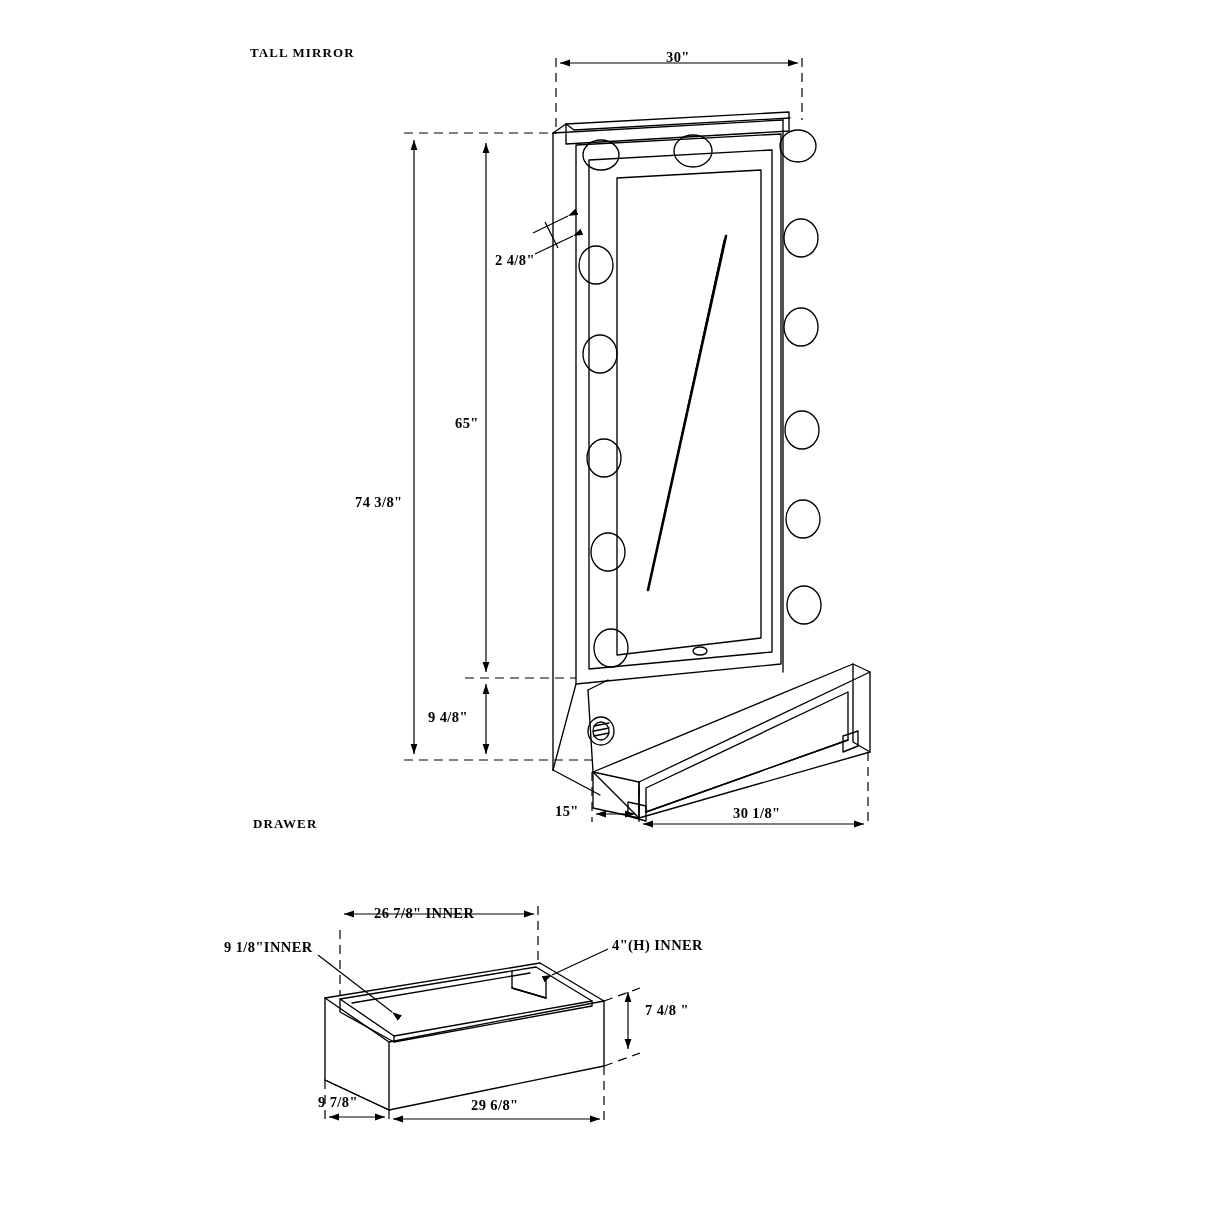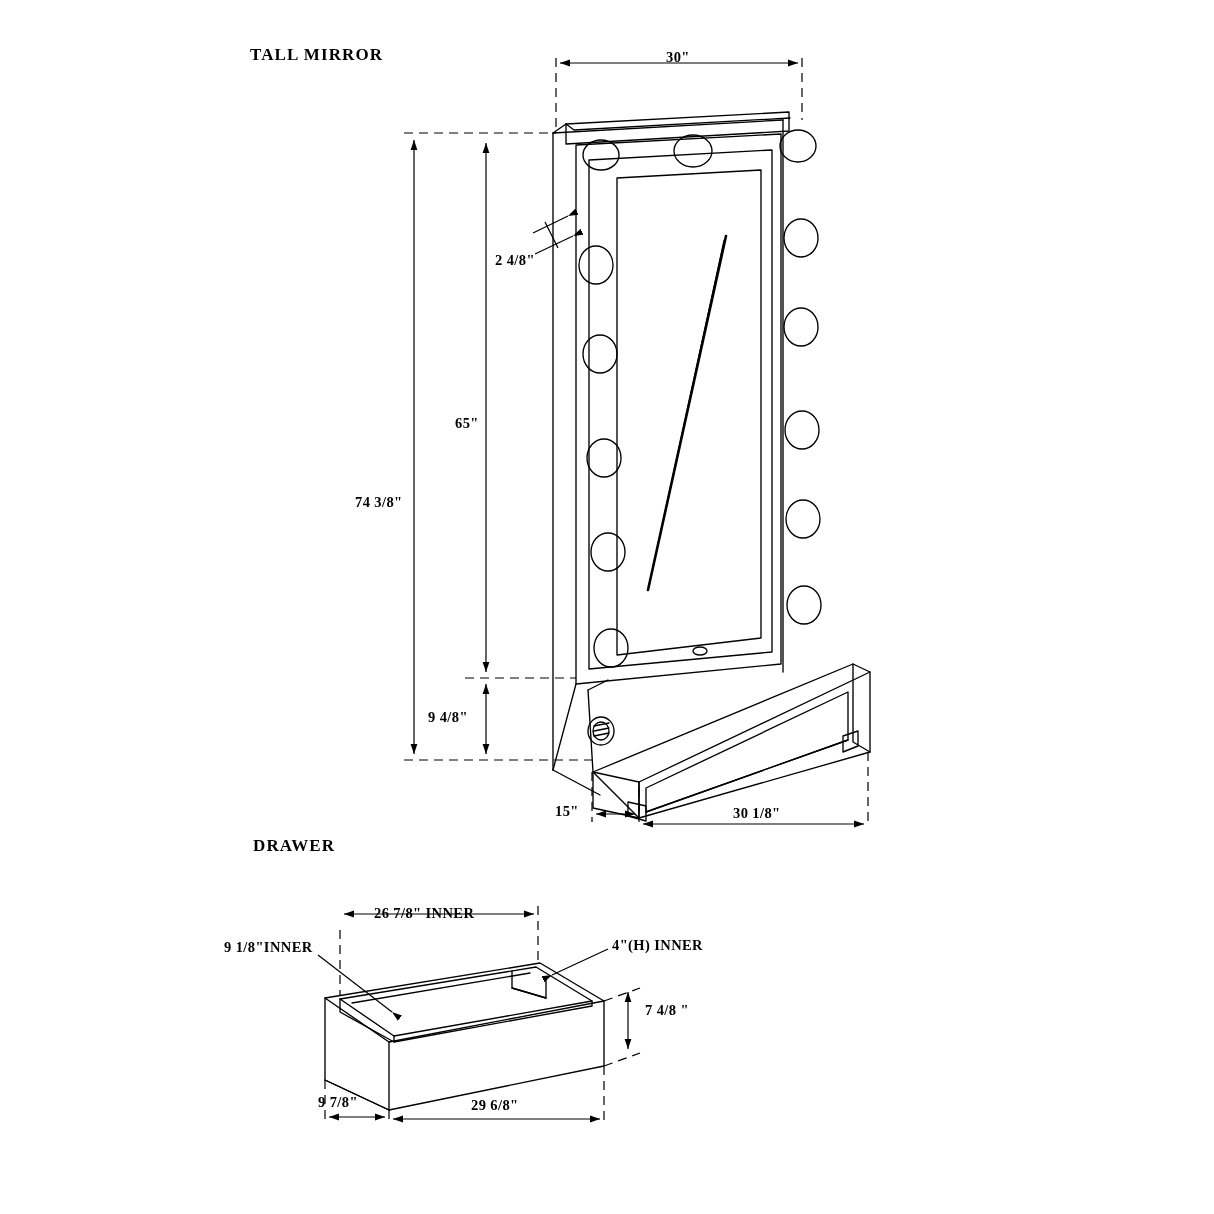--- a/index.html
+++ b/index.html
@@ -27,21 +27,21 @@
     height: 1214px;
   }
   .lbl {
     position: absolute;
     font-family: "Liberation Serif", serif;
     font-weight: bold;
     white-space: nowrap;
     letter-spacing: 0.4px;
   }
   .section-title {
-    font-size: 17px;
+    font-size: 13px;
     letter-spacing: 1.1px;
   }
   .dim {
     font-size: 14.5px;
   }
 </style>
 </head>
 <body>
 
 <div id="stage">
@@ -181,21 +181,21 @@
       <path d="M325 1080 L325 1125" stroke-dasharray="9 6"></path>
       <path d="M389 1110 L389 1125" stroke-dasharray="9 6"></path>
       <path d="M604 1066 L604 1125" stroke-dasharray="9 6"></path>
       <path d="M329 1117 L385 1117" marker-start="url(#arrR)" marker-end="url(#arrL)"></path>
       <path d="M393 1119 L600 1119" marker-start="url(#arrR)" marker-end="url(#arrL)"></path>
     </g>
   </svg>
 
   <div class="lbl section-title" style="left:250px; top:45px;">TALL MIRROR</div>
 
-  <div class="lbl section-title" style="left:253px; top:836px;">DRAWER</div>
+  <div class="lbl section-title" style="left:253px; top:816px;">DRAWER</div>
 
   <div class="lbl dim" style="left:666px; top:49px;">30"</div>
 
   <div class="lbl dim" style="left:355px; top:494px;">74 3/8"</div>
 
   <div class="lbl dim" style="left:455px; top:415px;">65"</div>
 
   <div class="lbl dim" style="left:495px; top:252px;">2 4/8"</div>
 
   <div class="lbl dim" style="left:428px; top:709px;">9 4/8"</div>

